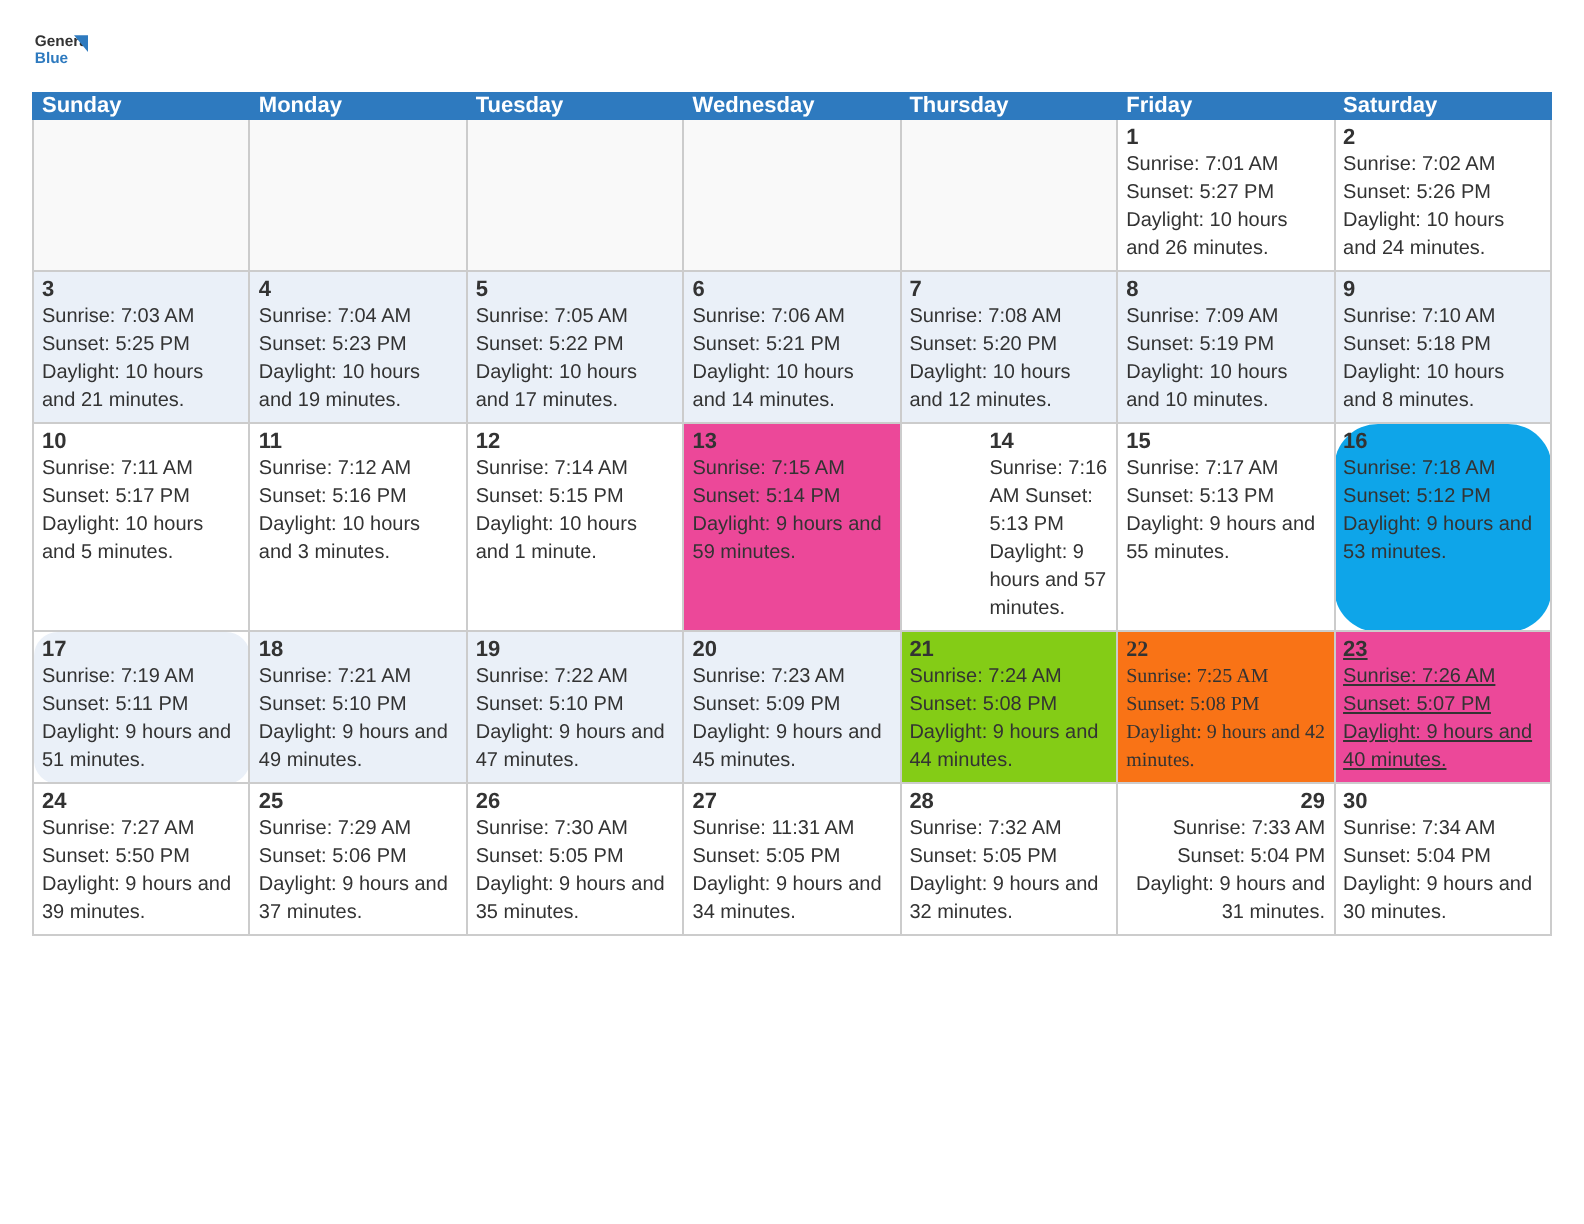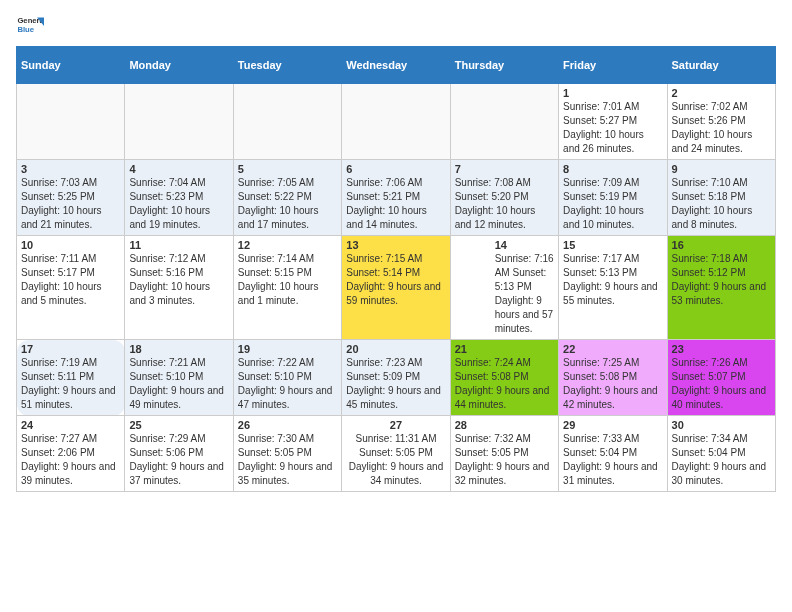--- a/index.html
+++ b/index.html
@@ -44,21 +44,21 @@
     }
     .calendar {
       width: 100%;
       border-collapse: collapse;
     }
     .calendar th {
       background: #2e7abf;
       color: #fff;
       font-size: 11px;
       font-weight: bold;
-      padding: 12px 4px;
+      padding: 0 4px;
       text-align: left;
       border: 1px solid #2e7abf;
     }
     .calendar td {
       border: 1px solid #ccc;
       vertical-align: top;
       padding: 3px 4px;
       font-size: 9px;
       color: #333;
       width: calc(100% / 7);
@@ -203,42 +203,42 @@
 Daylight: 10 hours
 and 3 minutes.</div>
           </td>
           <td style="background: rgb(255, 255, 255);">
             <span class="day-num">12</span>
             <div class="day-info">Sunrise: 7:14 AM
 Sunset: 5:15 PM
 Daylight: 10 hours
 and 1 minute.</div>
           </td>
-          <td style="background: #fde047;">
+          <td style="background: #ec4899;">
             <span class="day-num">13</span>
             <div class="day-info">Sunrise: 7:15 AM
 Sunset: 5:14 PM
 Daylight: 9 hours
 and 59 minutes.</div>
           </td>
           <td style="background: rgb(255, 255, 255); padding-left: 44px;">
             <span class="day-num">14</span>
             <div class="day-info">Sunrise: 7:16 AM
 Sunset: 5:13 PM
 Daylight: 9 hours
 and 57 minutes.</div>
           </td>
           <td style="background: rgb(255, 255, 255);">
             <span class="day-num">15</span>
             <div class="day-info">Sunrise: 7:17 AM
 Sunset: 5:13 PM
 Daylight: 9 hours
 and 55 minutes.</div>
           </td>
-          <td style="background: #84cc16;">
+          <td style="background: #0ea5e9; border-radius: 22px;">
             <span class="day-num">16</span>
             <div class="day-info">Sunrise: 7:18 AM
 Sunset: 5:12 PM
 Daylight: 9 hours
 and 53 minutes.</div>
           </td>
         </tr>
         <tr>
           <td style="background: rgb(234, 240, 248); border-radius: 12px;">
             <span class="day-num">17</span>
@@ -268,72 +268,72 @@
 Daylight: 9 hours
 and 45 minutes.</div>
           </td>
           <td style="background: #84cc16;">
             <span class="day-num">21</span>
             <div class="day-info">Sunrise: 7:24 AM
 Sunset: 5:08 PM
 Daylight: 9 hours
 and 44 minutes.</div>
           </td>
-          <td style="background: #f0abfc;">
+          <td style="background: #f97316; font-family: Liberation Serif, serif;">
             <span class="day-num">22</span>
             <div class="day-info">Sunrise: 7:25 AM
 Sunset: 5:08 PM
 Daylight: 9 hours
 and 42 minutes.</div>
           </td>
-          <td style="background: #d946ef;">
+          <td style="background: #ec4899; text-decoration: underline;">
             <span class="day-num">23</span>
             <div class="day-info">Sunrise: 7:26 AM
 Sunset: 5:07 PM
 Daylight: 9 hours
 and 40 minutes.</div>
           </td>
         </tr>
         <tr>
           <td style="background: rgb(255, 255, 255);">
             <span class="day-num">24</span>
             <div class="day-info">Sunrise: 7:27 AM
-Sunset: 2:06 PM
+Sunset: 5:50 PM
 Daylight: 9 hours
 and 39 minutes.</div>
           </td>
           <td style="background: rgb(255, 255, 255);">
             <span class="day-num">25</span>
             <div class="day-info">Sunrise: 7:29 AM
 Sunset: 5:06 PM
 Daylight: 9 hours
 and 37 minutes.</div>
           </td>
           <td style="background: rgb(255, 255, 255);">
             <span class="day-num">26</span>
             <div class="day-info">Sunrise: 7:30 AM
 Sunset: 5:05 PM
 Daylight: 9 hours
 and 35 minutes.</div>
           </td>
-          <td style="background: rgb(255, 255, 255); text-align: center;">
+          <td style="background: rgb(255, 255, 255);">
             <span class="day-num">27</span>
             <div class="day-info">Sunrise: 11:31 AM
 Sunset: 5:05 PM
 Daylight: 9 hours
 and 34 minutes.</div>
           </td>
           <td style="background: rgb(255, 255, 255); border-radius: 14px;">
             <span class="day-num">28</span>
             <div class="day-info">Sunrise: 7:32 AM
 Sunset: 5:05 PM
 Daylight: 9 hours
 and 32 minutes.</div>
           </td>
-          <td style="background: rgb(255, 255, 255);">
+          <td style="background: rgb(255, 255, 255); text-align: right;">
             <span class="day-num">29</span>
             <div class="day-info">Sunrise: 7:33 AM
 Sunset: 5:04 PM
 Daylight: 9 hours
 and 31 minutes.</div>
           </td>
           <td style="background: rgb(255, 255, 255); border-radius: 28px;">
             <span class="day-num">30</span>
             <div class="day-info">Sunrise: 7:34 AM
 Sunset: 5:04 PM

